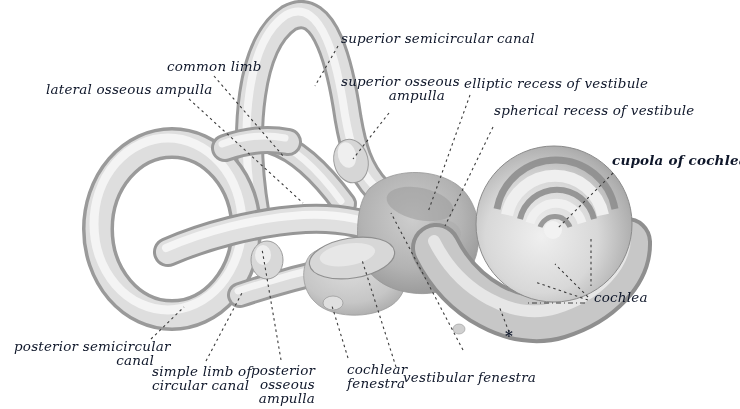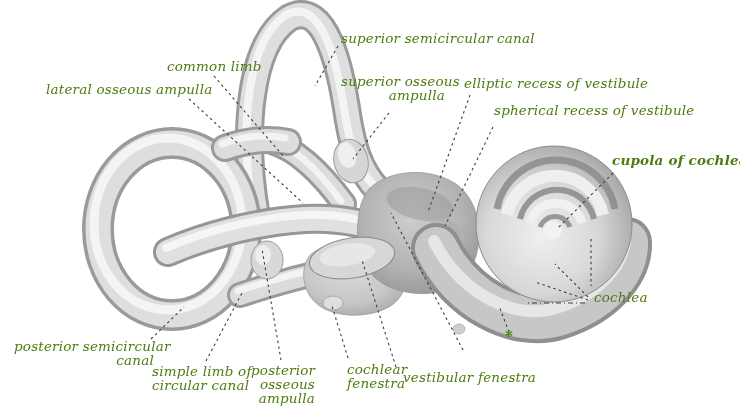--- a/index.html
+++ b/index.html
@@ -1,20 +1,20 @@
 <!DOCTYPE html>
 <html><head>
 <meta charset="utf-8">
 <style>
   html,body{margin:0;padding:0;background:#ffffff;}
   #stage{position:relative;width:740px;height:409px;background:#ffffff;overflow:hidden;
          font-family:"DejaVu Serif", serif;}
   #art{position:absolute;left:0;top:0;}
   .lbl{position:absolute;font-style:italic;font-size:13.5px;line-height:14px;
-       color:#4d7c0f;white-space:nowrap;letter-spacing:0.2px;}
+       color:#0f172a;white-space:nowrap;letter-spacing:0.2px;}
   .lbl b{font-weight:normal;}
   .center{text-align:right;}
   .line{display:block;line-height:14px;}
   .bold{font-weight:bold;}
   .star{font-size:15px;font-weight:bold;font-style:normal;}
 </style>
 </head>
 <body>
 
 <div id="stage">

